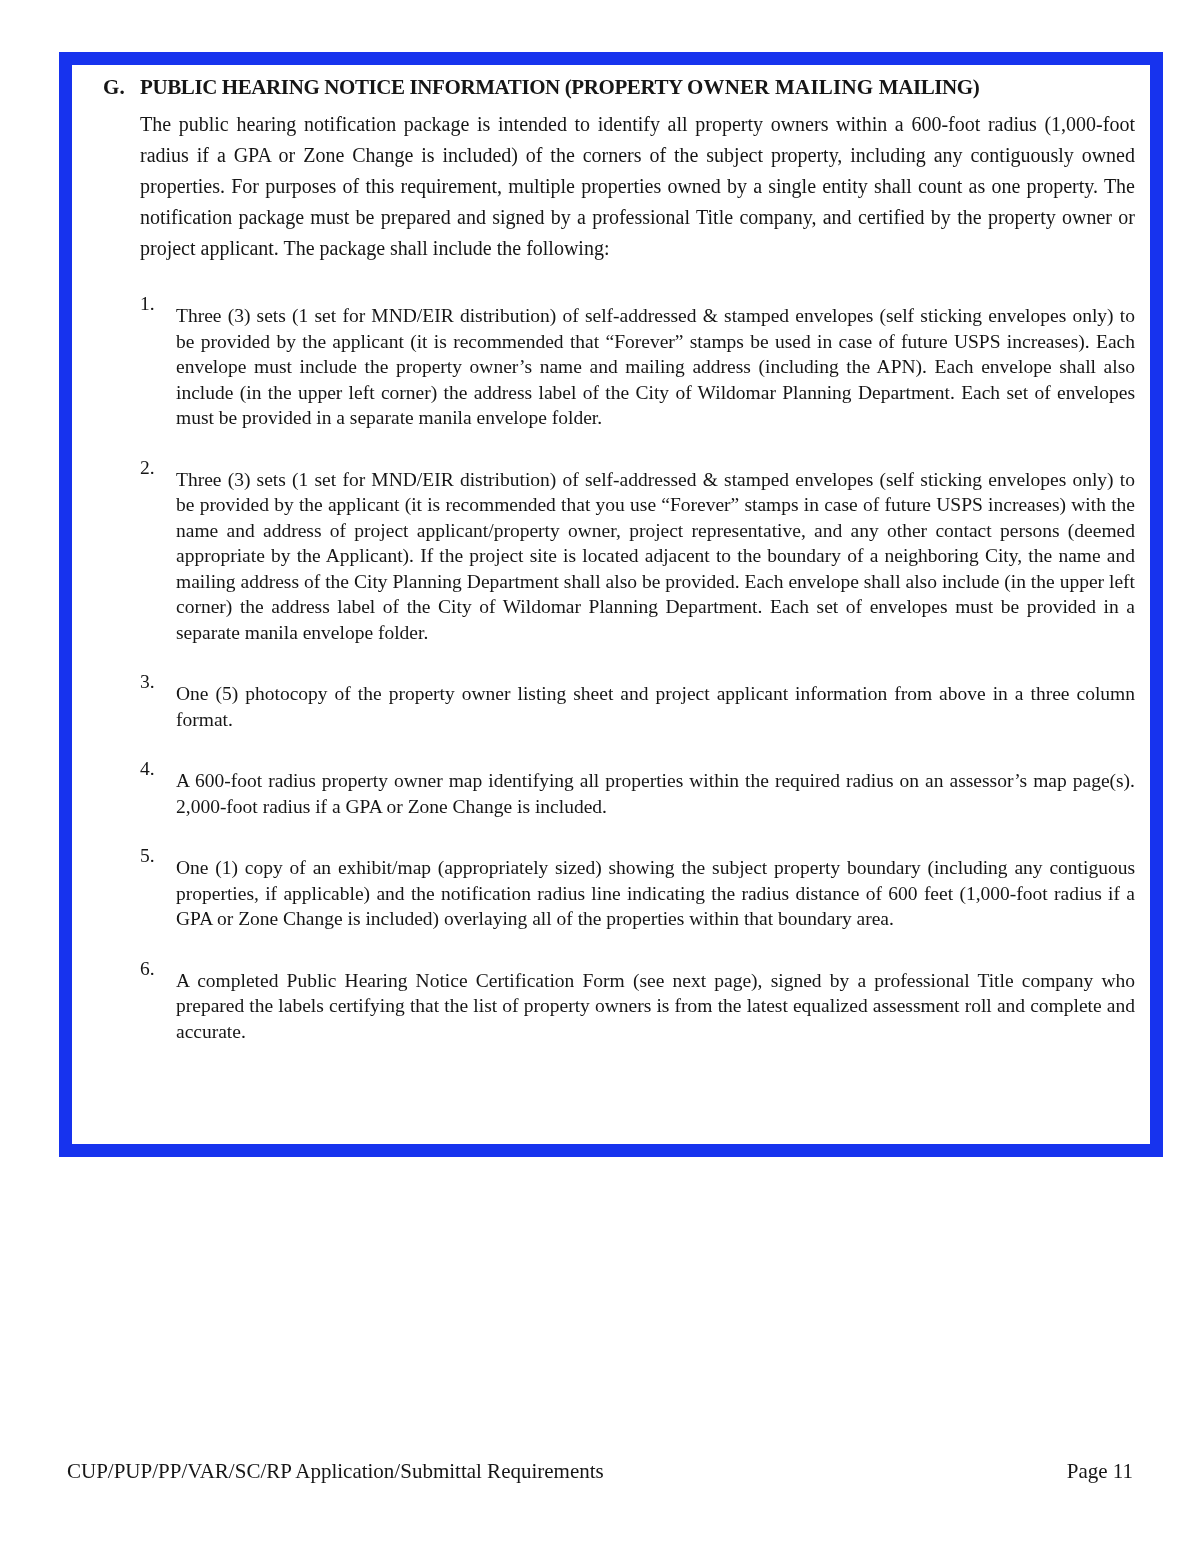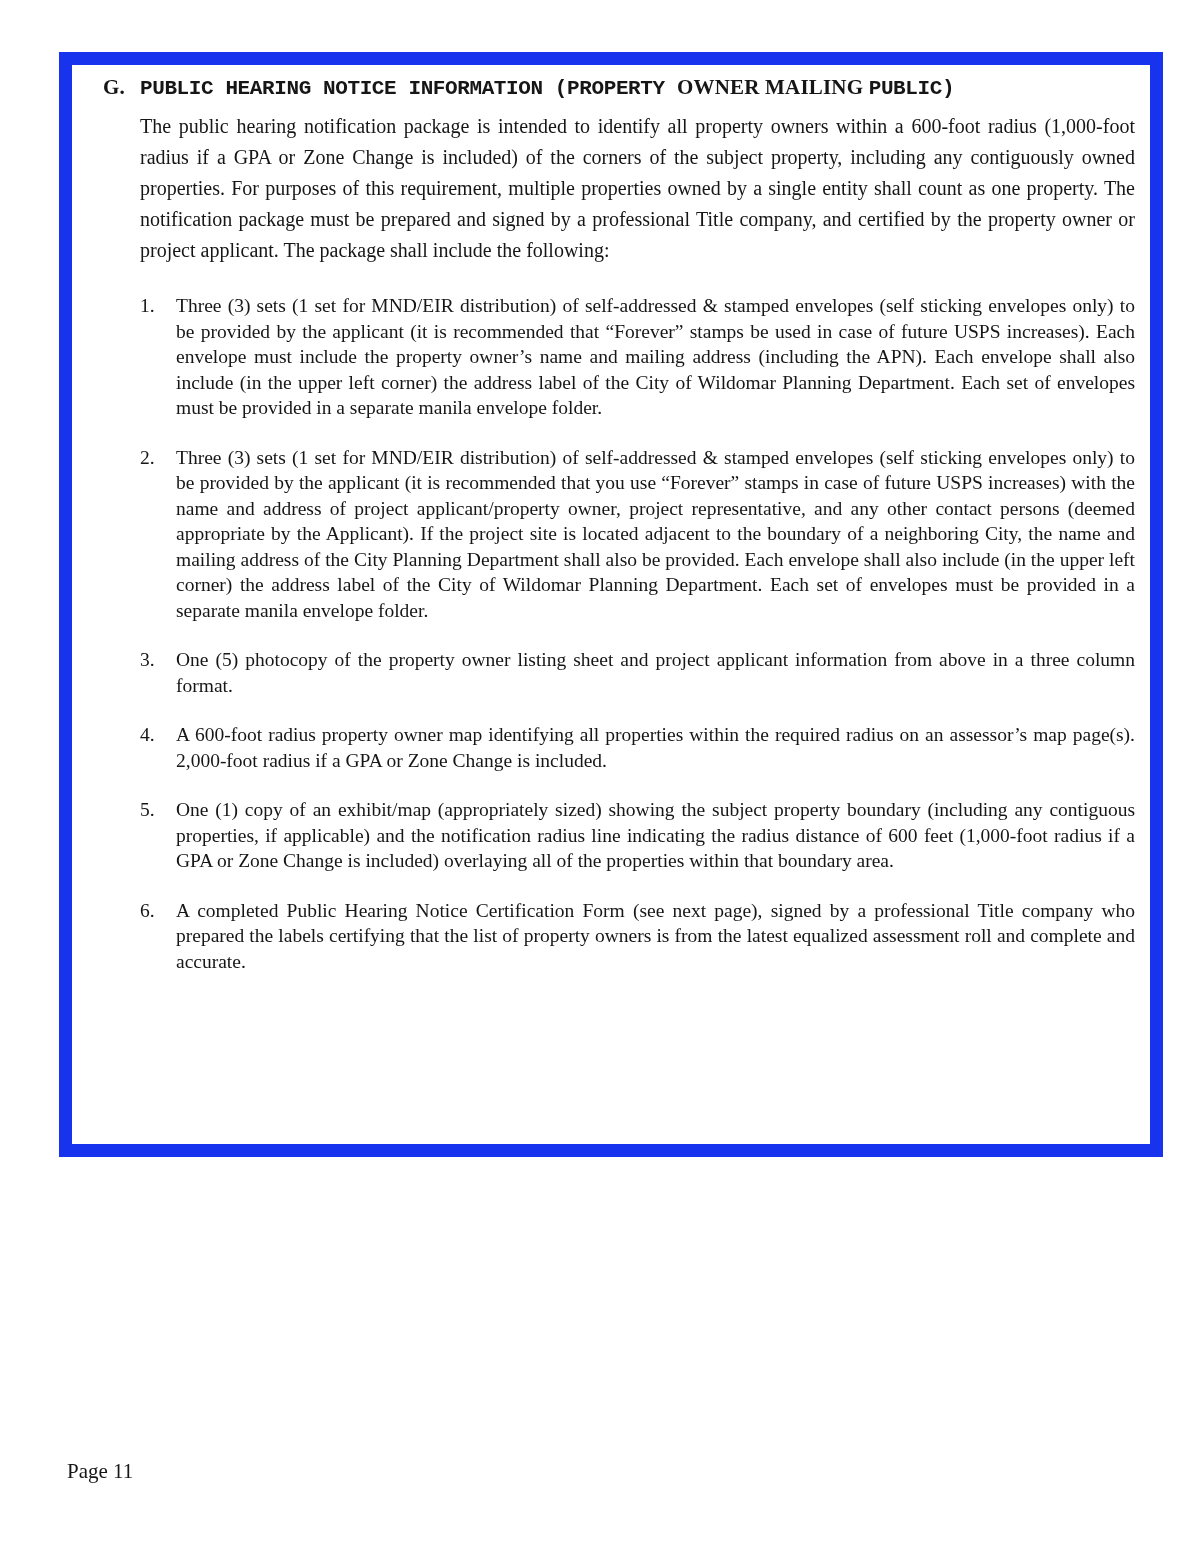--- a/index.html
+++ b/index.html
@@ -37,21 +37,21 @@
     font-weight: bold;
     line-height: 26px;
     letter-spacing: 0.2px;
   }
   .heading .sec-label {
     font-family: "Liberation Serif", serif;
     width: 37px;
     flex: 0 0 37px;
   }
   .heading .t-sans {
-    font-family: Liberation Mono, monospace;
+    font-family: Liberation Serif, serif;
     letter-spacing: -0.4px;
   }
   .heading .t-serif {
     font-family: "Liberation Serif", serif;
   }
   .intro {
     margin: 9px 0 27px 37px;
     font-size: 20px;
     line-height: 31px;
     text-align: justify;
@@ -65,20 +65,21 @@
     font-size: 19.5px;
     line-height: 25.5px;
   }
   .req-item .num {
     flex: 0 0 36px;
     width: 36px;
   }
   .req-item .txt {
     flex: 1 1 auto;
     text-align: justify;
+    margin-top: 12px;
   }
   .footer {
     position: absolute;
     left: 67px;
     top: 1458px;
     width: 1066px;
     display: flex;
     justify-content: space-between;
     align-items: baseline;
     font-size: 21px;
@@ -91,21 +92,21 @@
 <div class="page">
 
   <div class="frame">
     <div class="content">
 
       <div class="heading">
         <span class="sec-label">G.</span>
         <span>
           <span class="t-sans">PUBLIC HEARING NOTICE INFORMATION (PROPERTY </span>
           <span class="t-serif">OWNER MAILING </span>
-          <span class="t-sans">PUBLIC)</span>
+          <span class="t-sans">MAILING)</span>
         </span>
       </div>
 
       <p class="intro">The public hearing notification package is intended to identify all property owners within a 600-foot radius (1,000-foot radius if a GPA or Zone Change is included) of the corners of the subject property, including any contiguously owned properties.  For purposes of this requirement, multiple properties owned by a single entity shall count as one property.  The notification package must be prepared and signed by a professional Title company, and certified by the property owner or project applicant.  The package shall include the following:</p>
 
       <div class="req-list">
 
         <div class="req-item">
           <span class="num">1.</span>
           <span class="txt">Three (3) sets (1 set for MND/EIR distribution) of self-addressed &amp; stamped envelopes (self sticking envelopes only) to be provided by the applicant (it is recommended that “Forever” stamps be used in case of future USPS increases). Each envelope must include the property owner’s name and mailing address (including the APN). Each envelope shall also include (in the upper left corner) the address label of the City of Wildomar Planning Department. Each set of envelopes must be provided in a separate manila envelope folder.</span>
@@ -134,16 +135,17 @@
         <div class="req-item">
           <span class="num">6.</span>
           <span class="txt">A completed Public Hearing Notice Certification Form (see next page), signed by a professional Title company who prepared the labels certifying that the list of property owners is from the latest equalized assessment roll and complete and accurate.</span>
         </div>
 
       </div>
     </div>
   </div>
 
   <div class="footer">
+    <span>CUP/PUP/PP/VAR/SC/RP Application/Submittal Requirements</span>
     <span>Page 11</span>
   </div>
 
 </div>
 
 </body></html>

